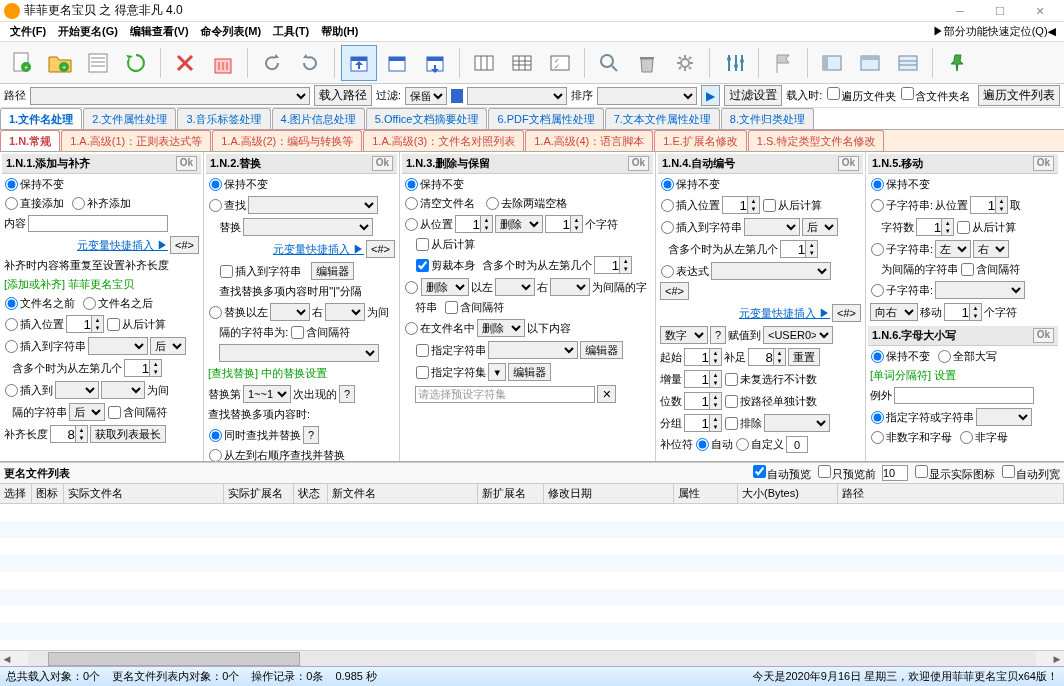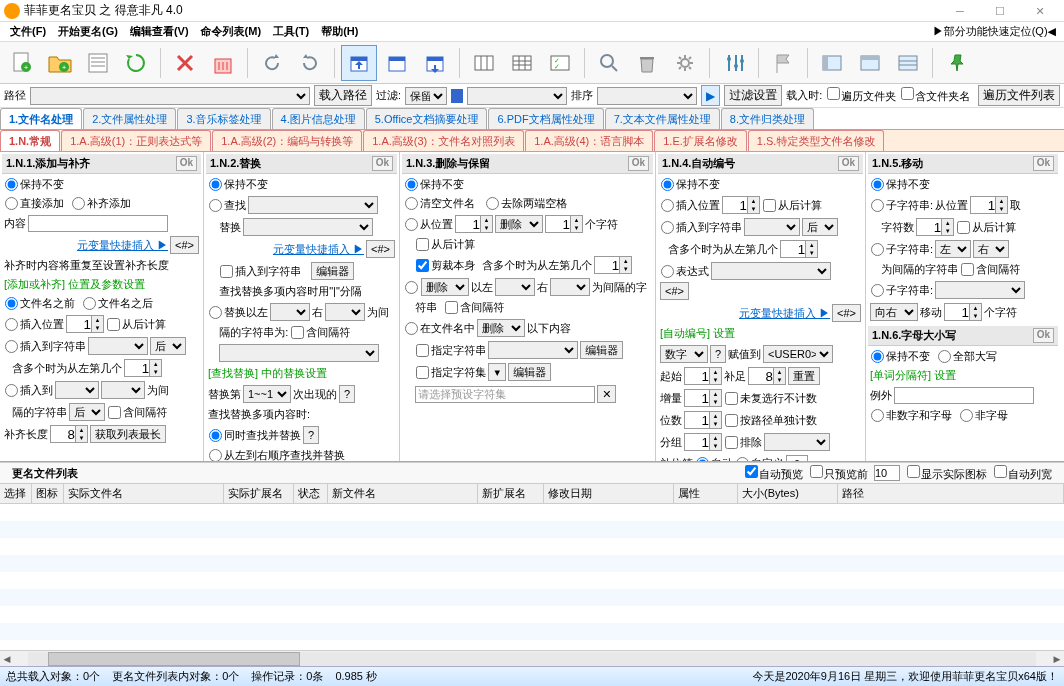--- a/index.html
+++ b/index.html
@@ -30,21 +30,21 @@
 .panel .row { display: flex; align-items: center; gap: 2px; padding: 1px 2px; font-size: 11px; flex-wrap: wrap; }
 .panel input[type=text] { border: 1px solid #999; height: 17px; font-size: 11px; padding: 0 2px; }
 .panel select { border: 1px solid #999; height: 18px; font-size: 11px; }
 .panel button { border: 1px solid #999; background: #f0f0f0; height: 18px; font-size: 11px; padding: 0 4px; }
 .panel label { display: flex; align-items: center; gap: 1px; font-size: 11px; white-space: nowrap; }
 .green { color: #090; }
 .link { color: #06c; text-decoration: underline; cursor: pointer; }
 .spinner { display: inline-flex; align-items: center; border: 1px solid #999; height: 18px; }
 .spinner input { border: none !important; width: 24px; text-align: right; height: 16px; }
 .spinner .arrows { width: 12px; display: flex; flex-direction: column; font-size: 6px; line-height: 8px; text-align: center; background: #eee; border-left: 1px solid #999; }
-.filelist-hdr { height: 22px; background: #f8f8f8; border-top: 1px solid #ccc; border-bottom: 1px solid #ccc; display: flex; align-items: center; padding: 0 12px; gap: 6px; font-size: 11px; }
+.filelist-hdr { height: 22px; background: #f8f8f8; border-top: 1px solid #ccc; border-bottom: 1px solid #ccc; display: flex; align-items: center; padding: 0 4px; gap: 6px; font-size: 11px; }
 .filelist-hdr .lbl { font-weight: bold; }
 .filelist-hdr .right { margin-left: auto; display: flex; gap: 6px; align-items: center; }
 .table-head { height: 20px; background: #f0f0f0; display: flex; border-bottom: 1px solid #ccc; font-size: 11px; }
 .table-head .col { border-right: 1px solid #ccc; padding: 2px 4px; }
 .table-body { height: 146px; background: #fff; overflow: auto; }
 .table-body .brow { height: 17px; }
 .table-body .brow:nth-child(odd) { background: #fff; }
 .table-body .brow:nth-child(even) { background: #f4f8ff; }
 .hscroll { height: 16px; background: #f0f0f0; border-top: 1px solid #ccc; display: flex; align-items: center; }
 .hscroll .track { flex: 1; height: 14px; background: #e8e8e8; margin: 0 14px; position: relative; }
@@ -303,21 +303,21 @@
         <span>内容</span>
         <input type="text" style="width: 140px;">
       </div>
   <div class="row" style="justify-content:flex-end">
         <span class="link">元变量快捷插入 ▶</span>
         <button>&lt;#&gt;</button>
       </div>
   <div class="row">
         <span>补齐时内容将重复至设置补齐长度</span>
       </div>
-  <div class="row green">[添加或补齐] 位置及参数设置</div>
+  <div class="row green">[添加或补齐] 菲菲更名宝贝</div>
   <div class="row"><label>
           <input type="radio" checked="" style="">
           <span>文件名之前</span>
         </label>&nbsp;<label>
           <input type="radio" style="">
           <span>文件名之后</span>
         </label></div>
   <div class="row">
         <label>
           <input type="radio" style="">
@@ -580,21 +580,20 @@
           <input type="radio" style="">
           <span>表达式</span>
         </label>
         <select style="width:120px"></select>
         <button>&lt;#&gt;</button>
       </div>
   <div class="row" style="justify-content:flex-end">
         <span class="link">元变量快捷插入 ▶</span>
         <button>&lt;#&gt;</button>
       </div>
-  <div class="row green">[自动编号] 设置</div>
   <div class="row">
         <select style="width:48px"><option>数字</option></select>
         <button style="width:16px">?</button>
         <span>赋值到</span>
         <select style="width:70px"><option>&lt;USER0&gt;</option></select>
       </div>
   <div class="row">
         <span>起始</span>
         <span class="spinner">
           <input value="1" style="">
@@ -745,20 +744,27 @@
           <input type="radio" checked="" style="">
           <span>保持不变</span>
         </label>&nbsp;<label>
           <input type="radio" style="">
           <span>全部大写</span>
         </label></div>
   <div class="row green">[单词分隔符] 设置</div>
   <div class="row">
         <span>例外</span>
         <input type="text" style="width: 140px;">
+      </div>
+  <div class="row">
+        <label>
+          <input type="radio" checked="" style="">
+          <span>指定字符或字符串</span>
+        </label>
+        <select style="width:56px"></select>
       </div>
   <div class="row"><label>
           <input type="radio" style="">
           <span>非数字和字母</span>
         </label>&nbsp;<label>
           <input type="radio" style="">
           <span>非字母</span>
         </label></div>
 </div>
 

